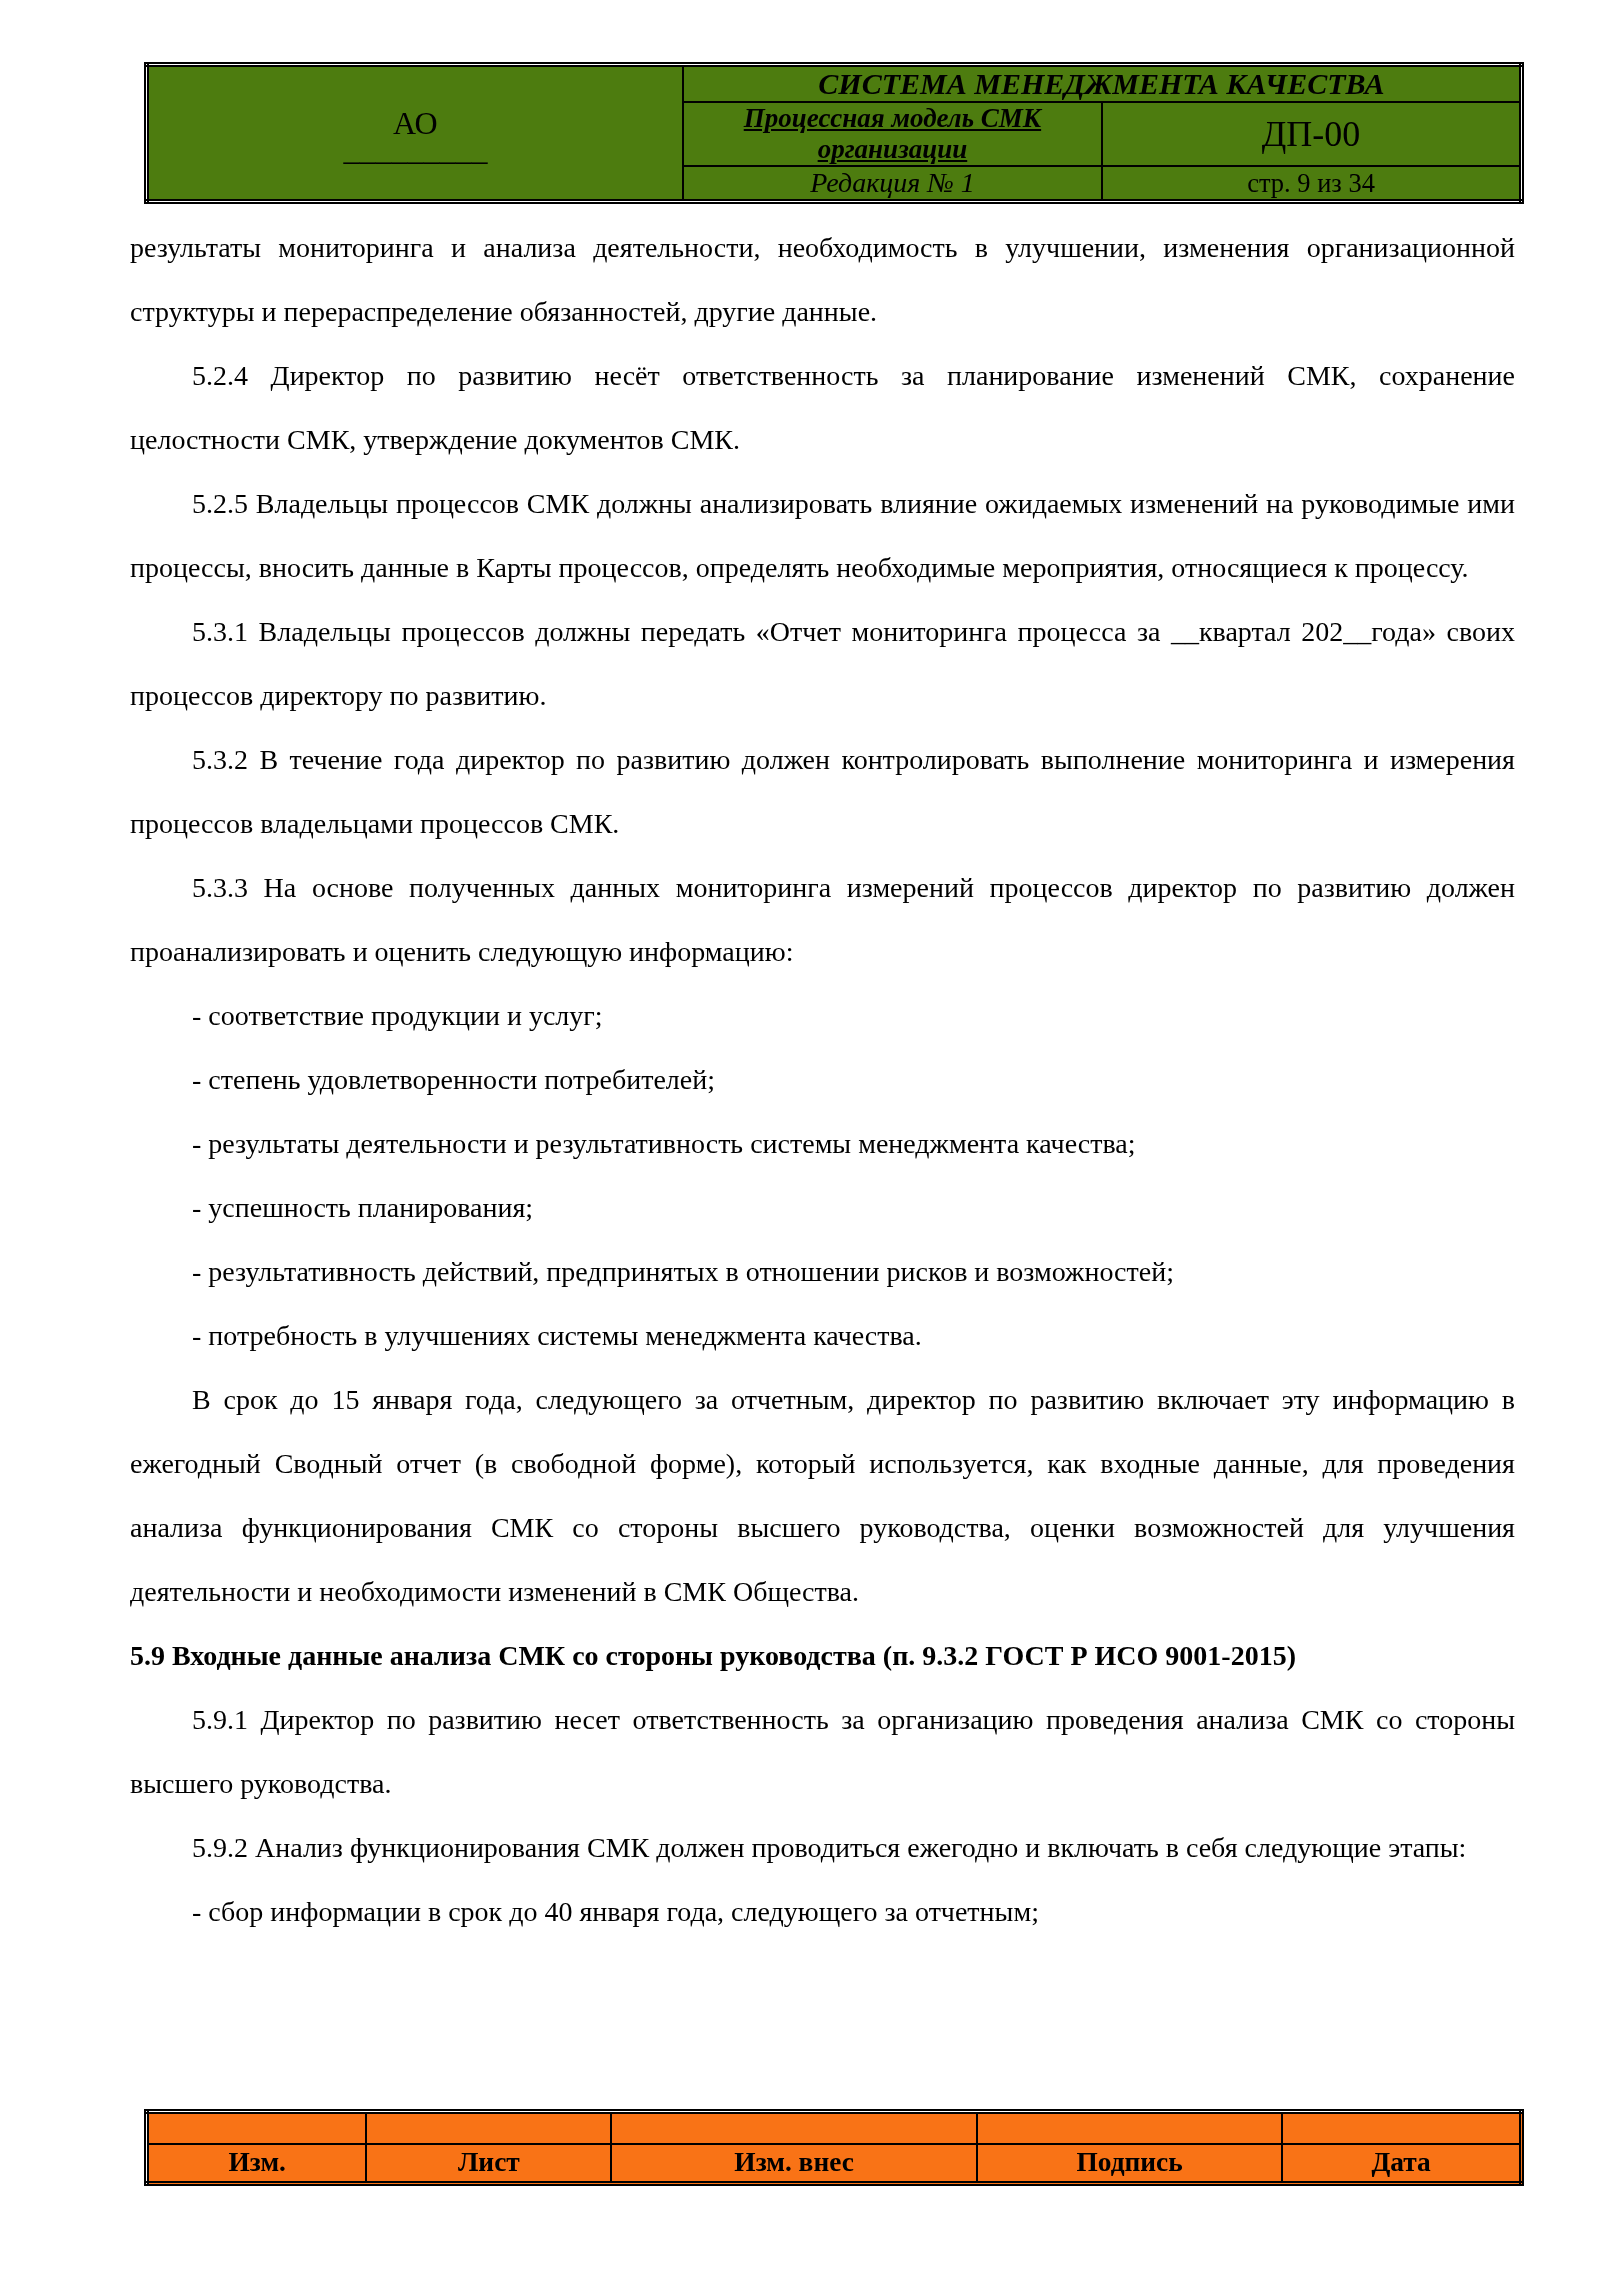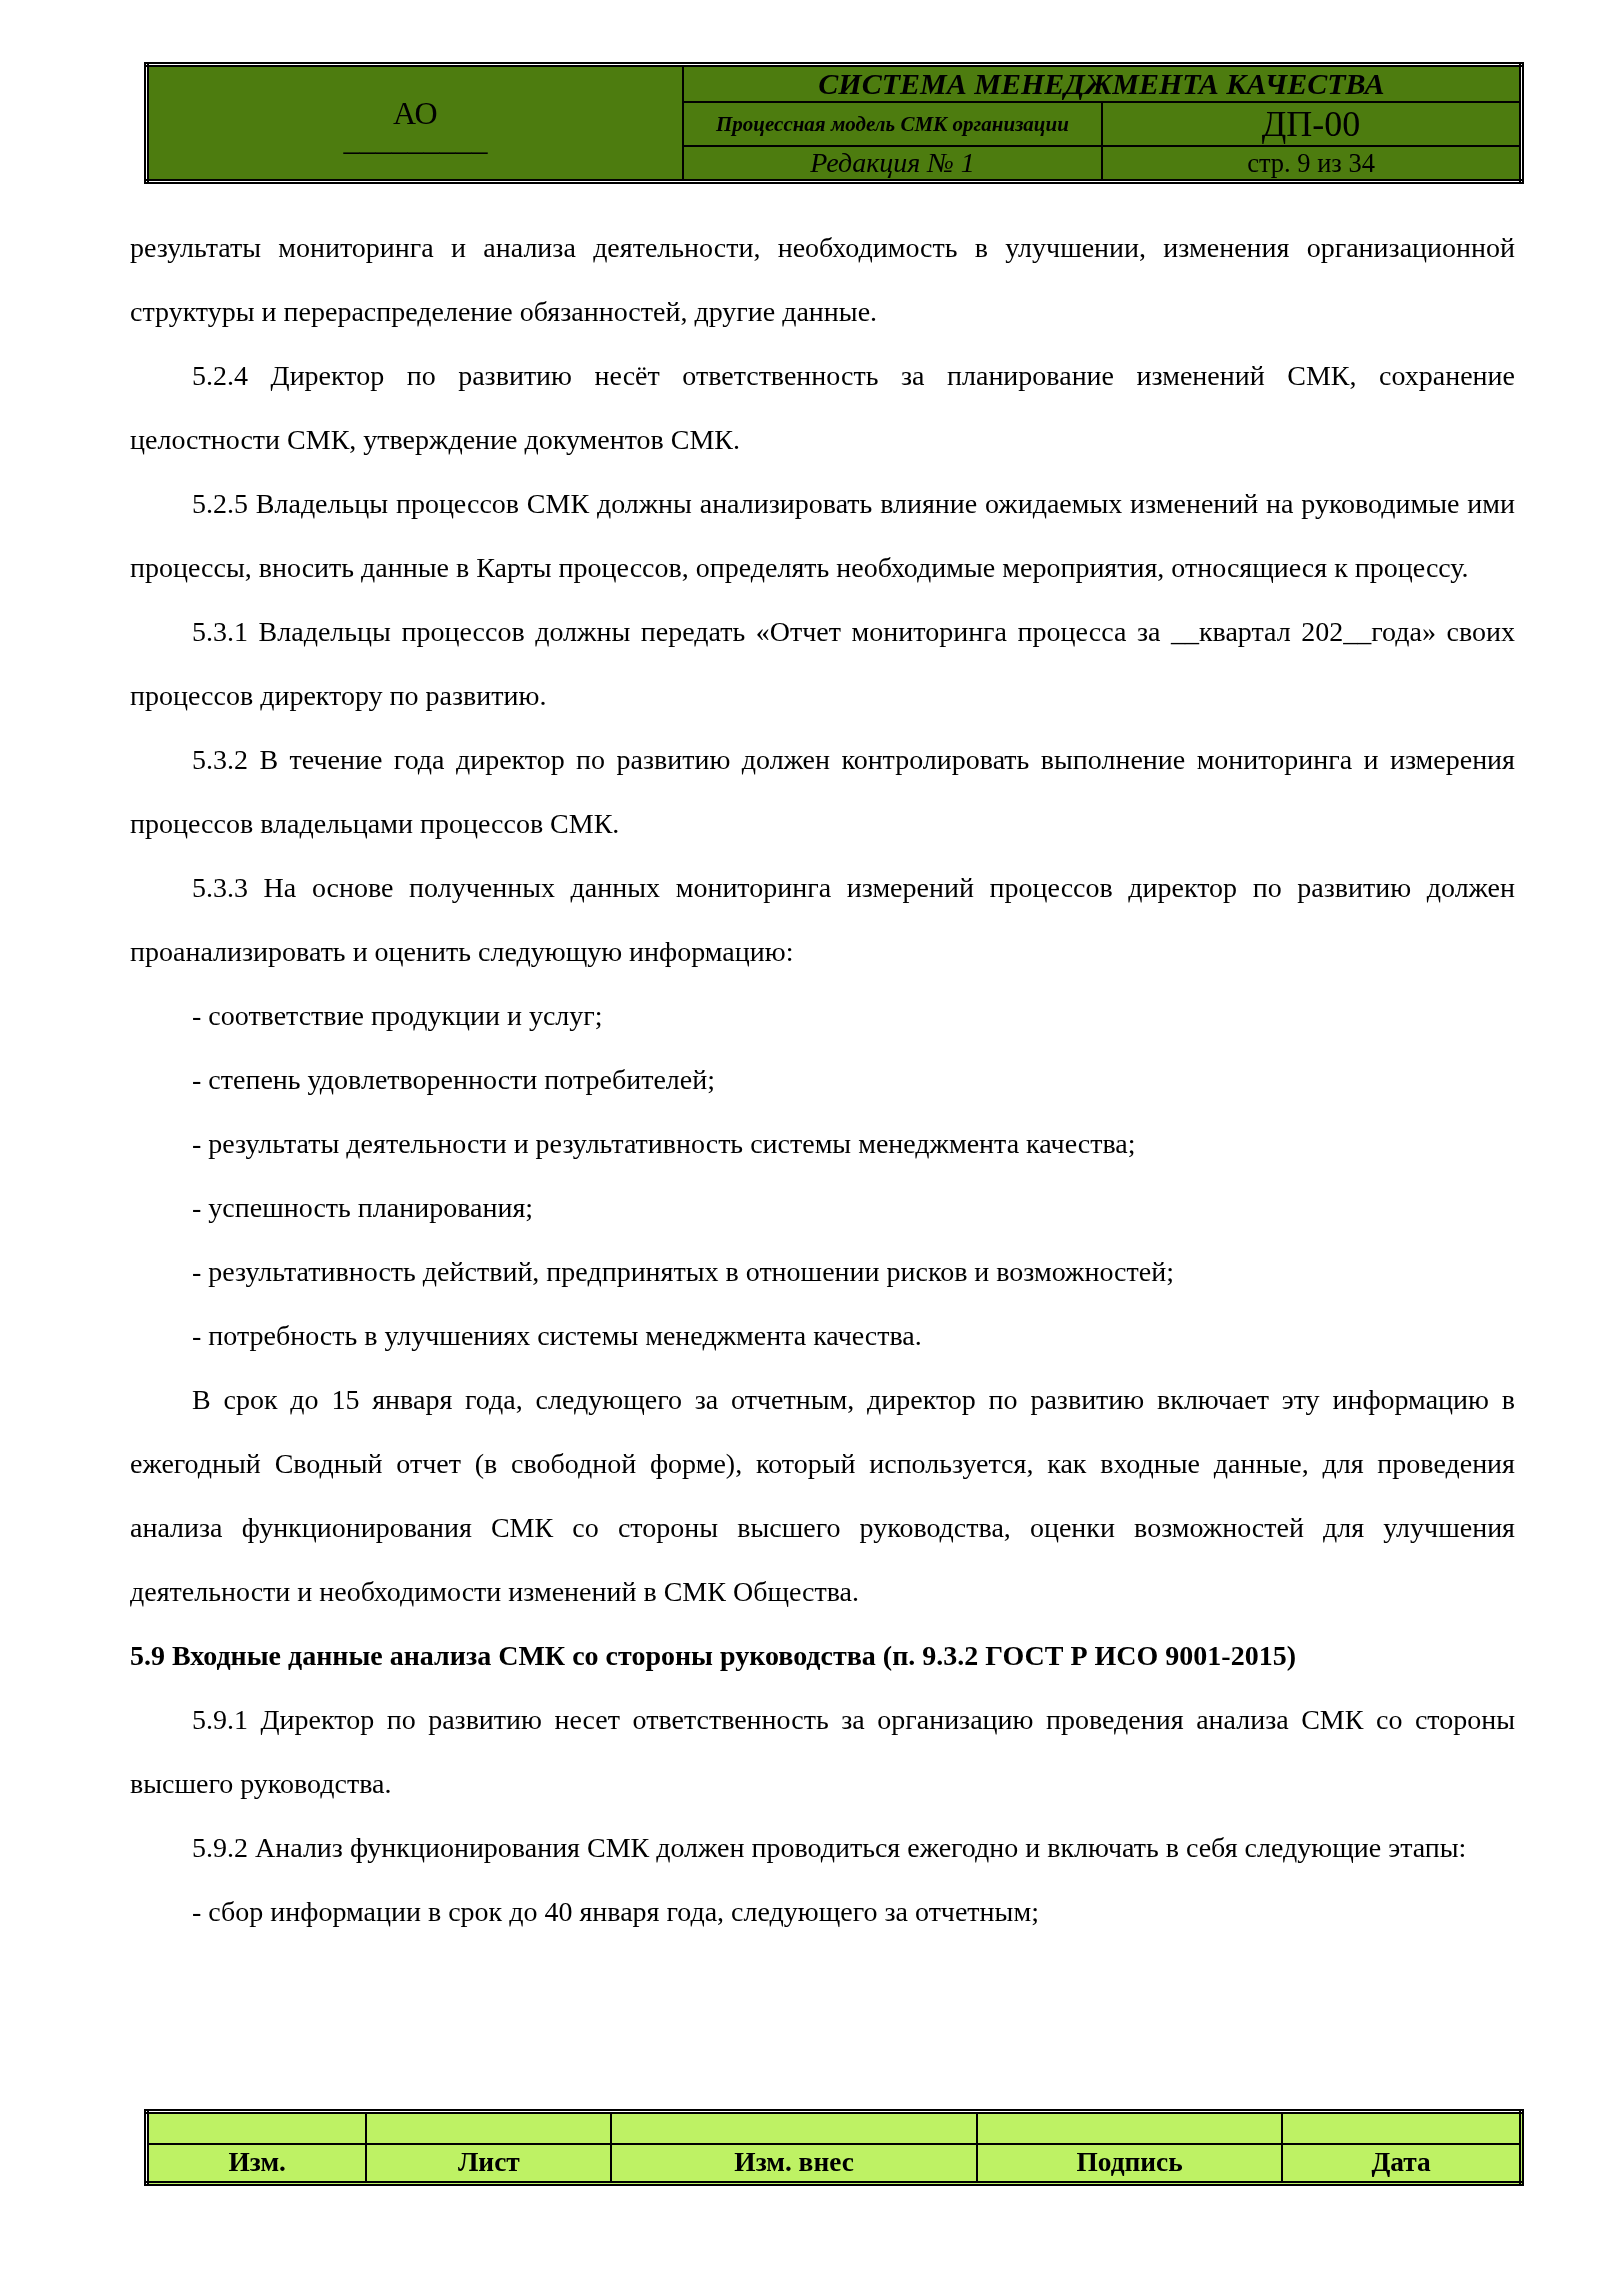--- a/index.html
+++ b/index.html
@@ -30,21 +30,21 @@
     text-align: center;
     vertical-align: middle;
     height: 34px;
     padding: 0 5.9px;
     overflow: hidden;
   }
   td.org-cell { width: 39%; font-size: 32px; }
   .org-line { display: block; line-height: 39px; }
   .org-blank { display: block; line-height: 25.5px; margin-top: -5.9px; }
   td.hdr-title   { font-weight: bold; font-style: italic; font-size: 30px; }
-  td.hdr-sub     { width: 43%; font-weight: bold; font-style: italic; font-size: 21px; }
+  td.hdr-sub     { width: 43%; font-weight: bold; font-style: italic; font-size: 27px; text-decoration: underline; }
   td.hdr-code    { width: 18%; font-size: 36px; }
   td.hdr-rev     { font-style: italic; font-size: 28px; }
   td.hdr-page    { font-size: 26.5px; }
 
   
   .content {
     position: absolute;
     left: 130px; right: 106px; top: 216px;
     font-size: 28px;
     line-height: 64px;
@@ -60,21 +60,21 @@
   table.ftr {
     position: absolute;
     left: 144px; top: 2109px;
     width: 1380px;
     border-collapse: collapse;
     border: 5.9px double #000;
     table-layout: fixed;
   }
   table.ftr td {
     border: 2px solid #000;
-    background: #bef264;
+    background: #f97316;
     text-align: center;
     vertical-align: middle;
     padding: 0 3.9px;
   }
   table.ftr tr.blank td { height: 32px; }
   table.ftr tr.labels td { height: 40px; font-weight: bold; font-size: 27.4px; }
   td.c1 { width: 16%; }
   td.c2 { width: 17.8%; }
   td.c3 { width: 26.6%; }
   td.c4 { width: 22.2%; }

